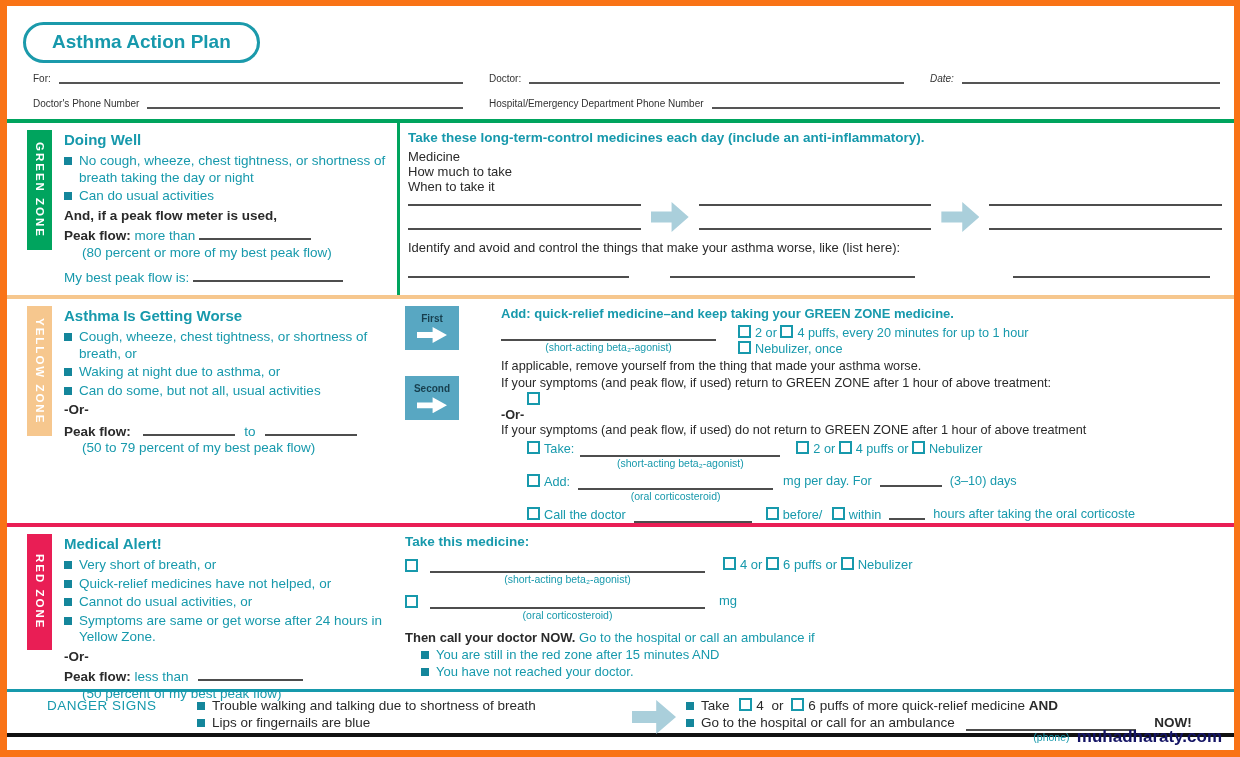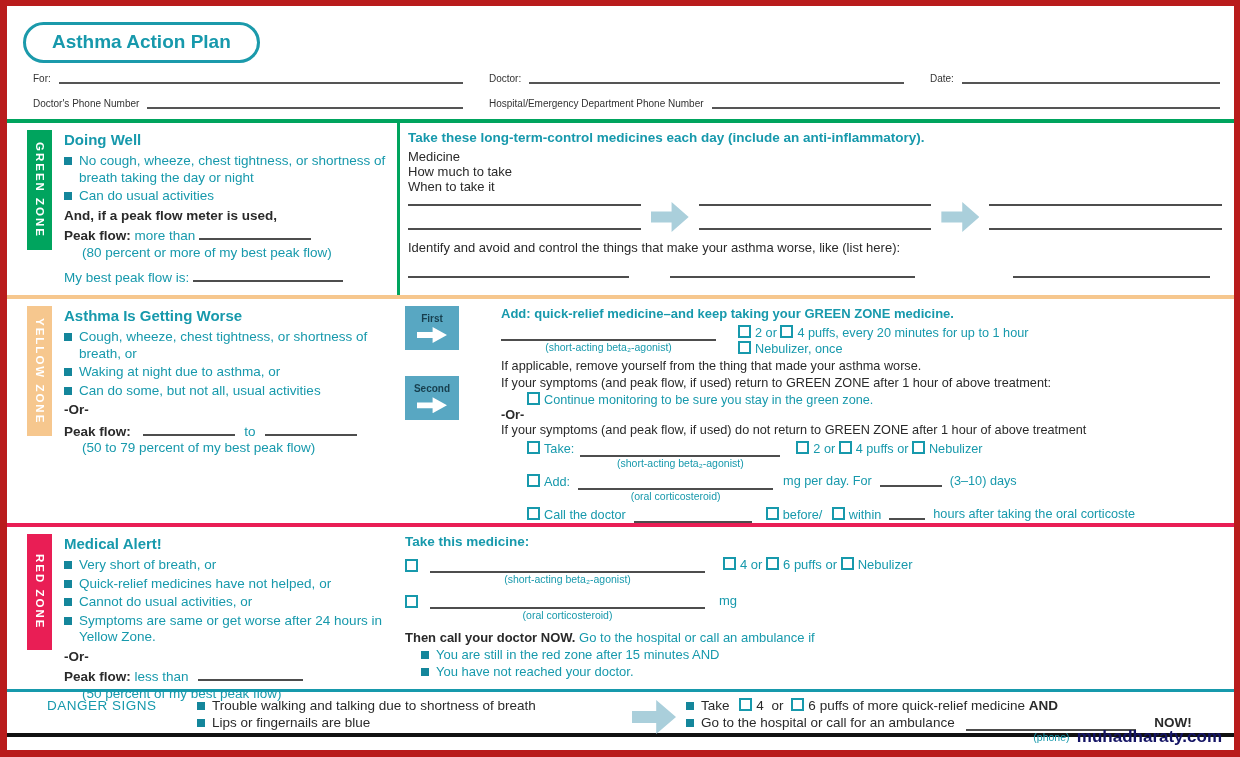--- a/index.html
+++ b/index.html
@@ -1,16 +1,16 @@
 <!DOCTYPE html>
 <html><head>
 <meta charset="utf-8">
 <style>
   html,body{margin:0;padding:0;}
-  .frame{position:relative;width:1240px;height:757px;background:#b91c1c;font-family:"Liberation Sans",sans-serif;overflow:hidden;}
+  .frame{position:relative;width:1240px;height:757px;background:#f97316;font-family:"Liberation Sans",sans-serif;overflow:hidden;}
   .page{position:absolute;left:7px;top:6px;right:6px;bottom:7px;background:#fff;overflow:hidden;}
 
   .t{color:#1799ac;}
   .d{color:#2a2a2a;}
   .b{font-weight:bold;}
 
   
   .title-pill{display:inline-block;margin:16px 0 6px 16px;padding:6px 26px 7px 26px;border:3px solid #1b9aab;border-radius:26px;color:#1799ac;font-size:19px;font-weight:bold;}
 
   
@@ -94,21 +94,21 @@
   
   <div class="hdr-row">
     <div class="hgroup" style="width:430px;">
       <span>For:</span>
       <span class="lnf"></span>
     </div>
     <div class="hgroup" style="flex:1;">
       <span>Doctor:</span>
       <span class="lnf"></span>
     </div>
-    <div class="hgroup" style="width:290px;margin-right:0;">
+    <div class="hgroup" style="width:290px;margin-right:0;font-style:italic;">
       <span>Date:</span>
       <span class="lnf"></span>
     </div>
   </div>
   <div class="hdr-row">
     <div class="hgroup" style="width:430px;">
       <span>Doctor's Phone Number</span>
       <span class="lnf"></span>
     </div>
     <div class="hgroup" style="flex:1;margin-right:0;">
@@ -244,21 +244,21 @@
         </div>
       </div>
       <div class="yrow" style="margin-top:2px;">
         <div class="badge">
           <span class="badge-label">Second</span>
           <span class="badge-arrow"></span>
         </div>
         <div class="ycontent">
           <div class="d nowrap">If your symptoms (and peak flow, if used) return to GREEN ZONE after 1 hour of above treatment:</div>
           <div class="t indent">
-            <span class="cb"></span><span>Continue monitoring to be sure you stay in the green zone.</span>
+            <span class="cb"></span>
           </div>
           <div class="d b">-Or-</div>
           <div class="d nowrap">If your symptoms (and peak flow, if used) do not return to GREEN ZONE after 1 hour of above treatment</div>
           <div class="linerow indent">
             <span class="t"><span class="cb"></span><span>Take:</span></span>
             <span class="fl" style="width:200px;margin-left:6px;">
               <span class="ln2"></span>
               <span class="cap">(short-acting beta₂-agonist)</span>
             </span>
             <span class="t" style="margin-left:16px;">

